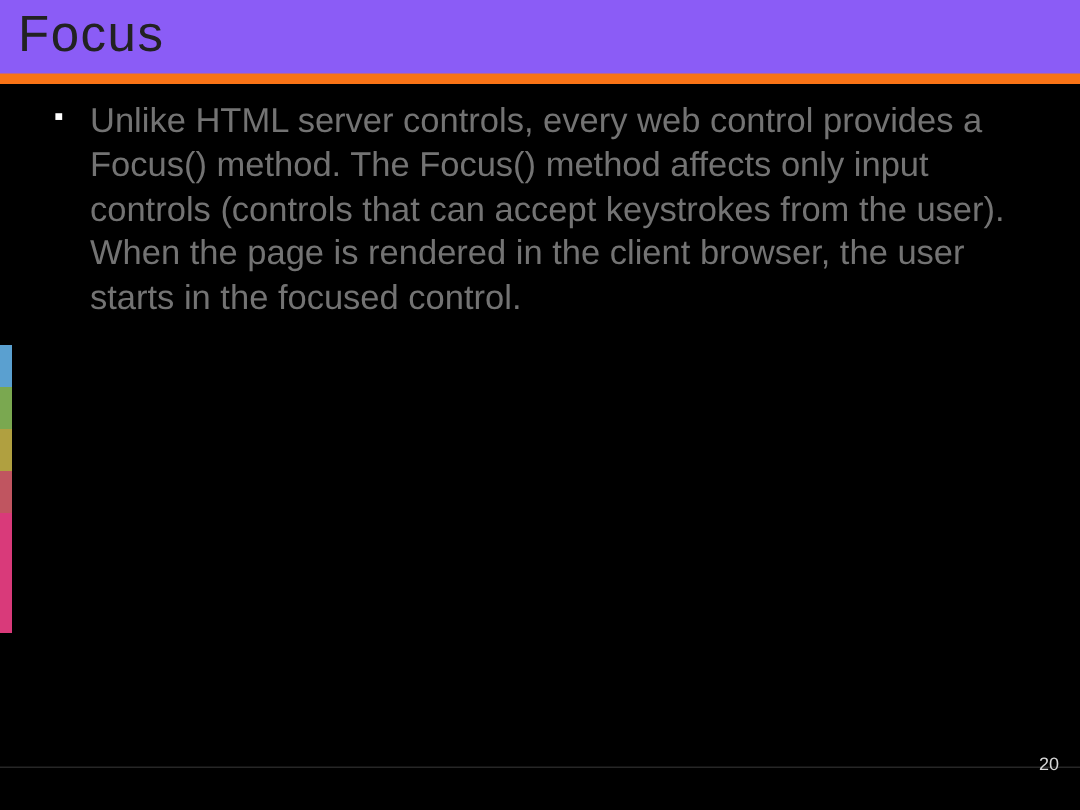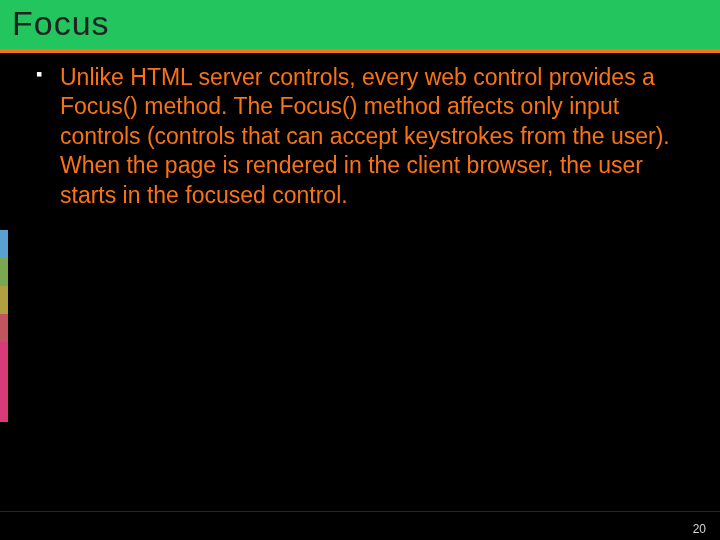--- a/index.html
+++ b/index.html
@@ -4,44 +4,44 @@
 <style>
   * { margin: 0; padding: 0; box-sizing: border-box; }
   html, body { width: 720px; height: 540px; overflow: hidden; }
   body {
     background: #000;
     font-family: "Segoe UI", "Helvetica Neue", Arial, sans-serif;
     color: #000;
     position: relative;
   }
   .title-bar {
-    background: #22c55e;
+    background: #8b5cf6;
     padding: 4px 0 6px 12px;
-    border-bottom: 4px solid #f97316;
+    border-bottom: 7px solid #f97316;
   }
   .title-bar h1 {
     font-family: "Segoe UI Light", "Segoe UI", Arial, sans-serif;
     font-weight: 300;
     font-size: 34px;
     letter-spacing: 1px;
     color: #222;
   }
   .content {
     padding: 10px 40px 0 60px;
     color: #fff;
   }
   .bullet-list {
     list-style: none;
   }
   .bullet-list li {
     position: relative;
     font-size: 23px;
     line-height: 1.28;
     margin-bottom: 2px;
-    color: #f97316;
+    color: #737373;
     font-weight: 400;
   }
   .bullet-list li::before {
     content: "▪";
     position: absolute;
     left: -24px;
     top: 0;
     color: #fff;
     font-size: 18px;
   }
@@ -53,21 +53,21 @@
   }
   .accent-bar div { width: 8px; }
   .accent-bar .c1 { height: 28px; background: #5aa0d0; }
   .accent-bar .c2 { height: 28px; background: #7aa850; }
   .accent-bar .c3 { height: 28px; background: #b0a040; }
   .accent-bar .c4 { height: 28px; background: #c05560; }
   .accent-bar .c5 { height: 80px; background: #d93a7a; }
   .page-num {
     position: absolute;
     right: 14px;
-    bottom: 4px;
+    bottom: 24px;
     color: #d6d6d6;
     font-size: 12px;
   }
   .footer-line {
     position: absolute;
     left: 0;
     right: 0;
     bottom: 28px;
     height: 1px;
     background: rgba(255,255,255,0.15);

